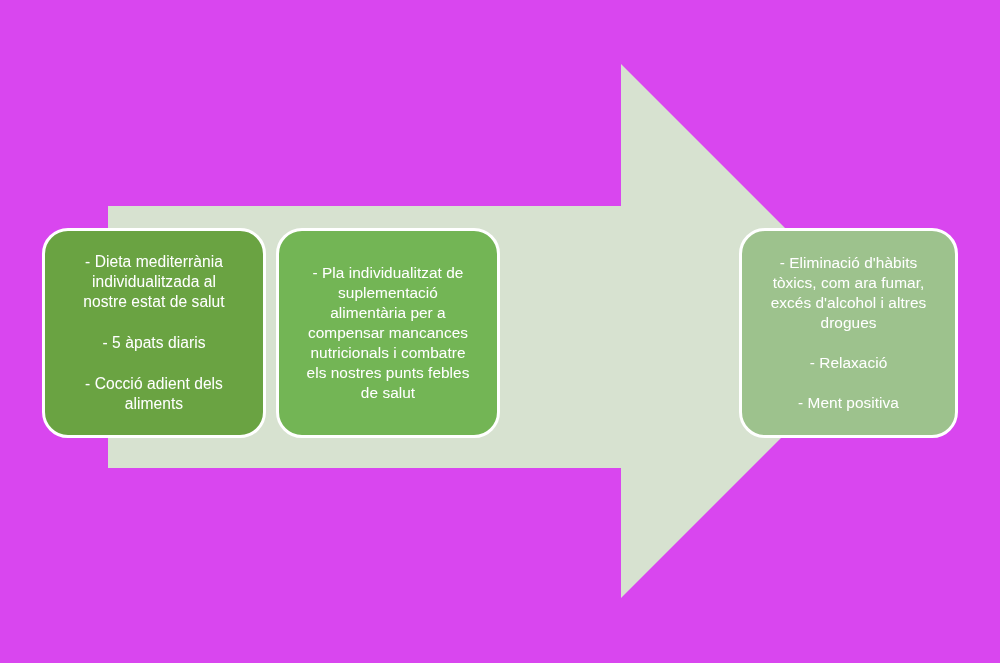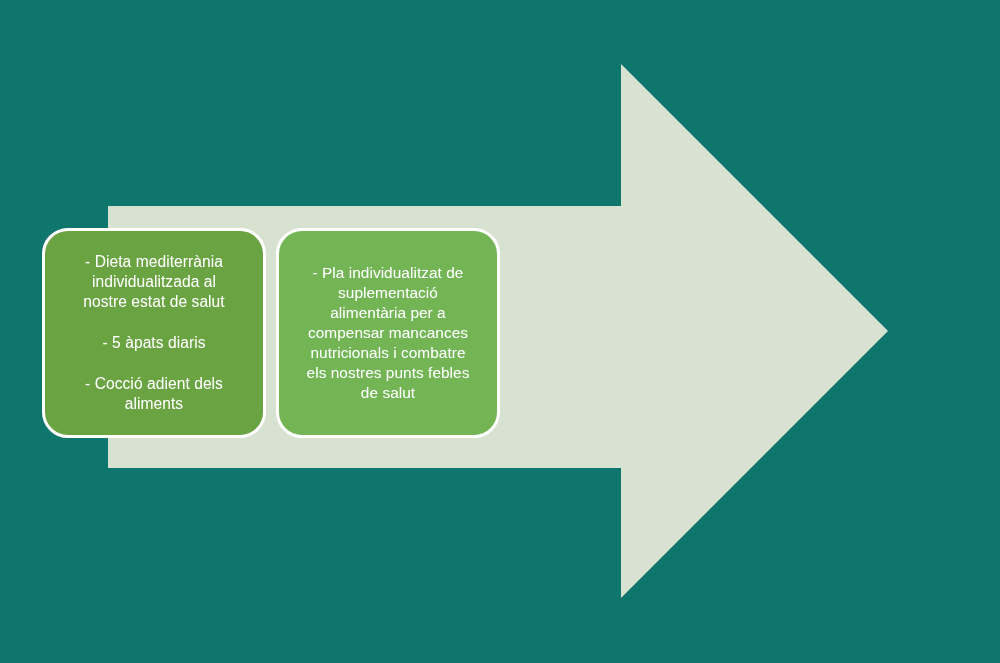--- a/index.html
+++ b/index.html
@@ -10,21 +10,21 @@
   body {
     width: 1000px;
     height: 663px;
     font-family: "Liberation Sans", sans-serif;
     overflow: hidden;
   }
   #stage {
     position: relative;
     width: 1000px;
     height: 663px;
-    background: #0f766e;
+    background: #d946ef;
   }
   #arrow-layer {
     position: absolute;
     left: 0;
     top: 0;
     width: 1000px;
     height: 663px;
   }
   .boxes {
     position: absolute;
@@ -90,15 +90,25 @@
       <div class="card-text">- Pla individualitzat de
 suplementació
 alimentària per a
 compensar mancances
 nutricionals i combatre
 els nostres punts febles
 de salut</div>
     </div>
 
 
+    <div class="card" id="card-3">
+      <div class="card-text">- Eliminació d'hàbits
+tòxics, com ara fumar,
+excés d'alcohol i altres
+drogues
+
+- Relaxació
+
+- Ment positiva</div>
+    </div>
 
   </div>
 </div>
 
 </body></html>

